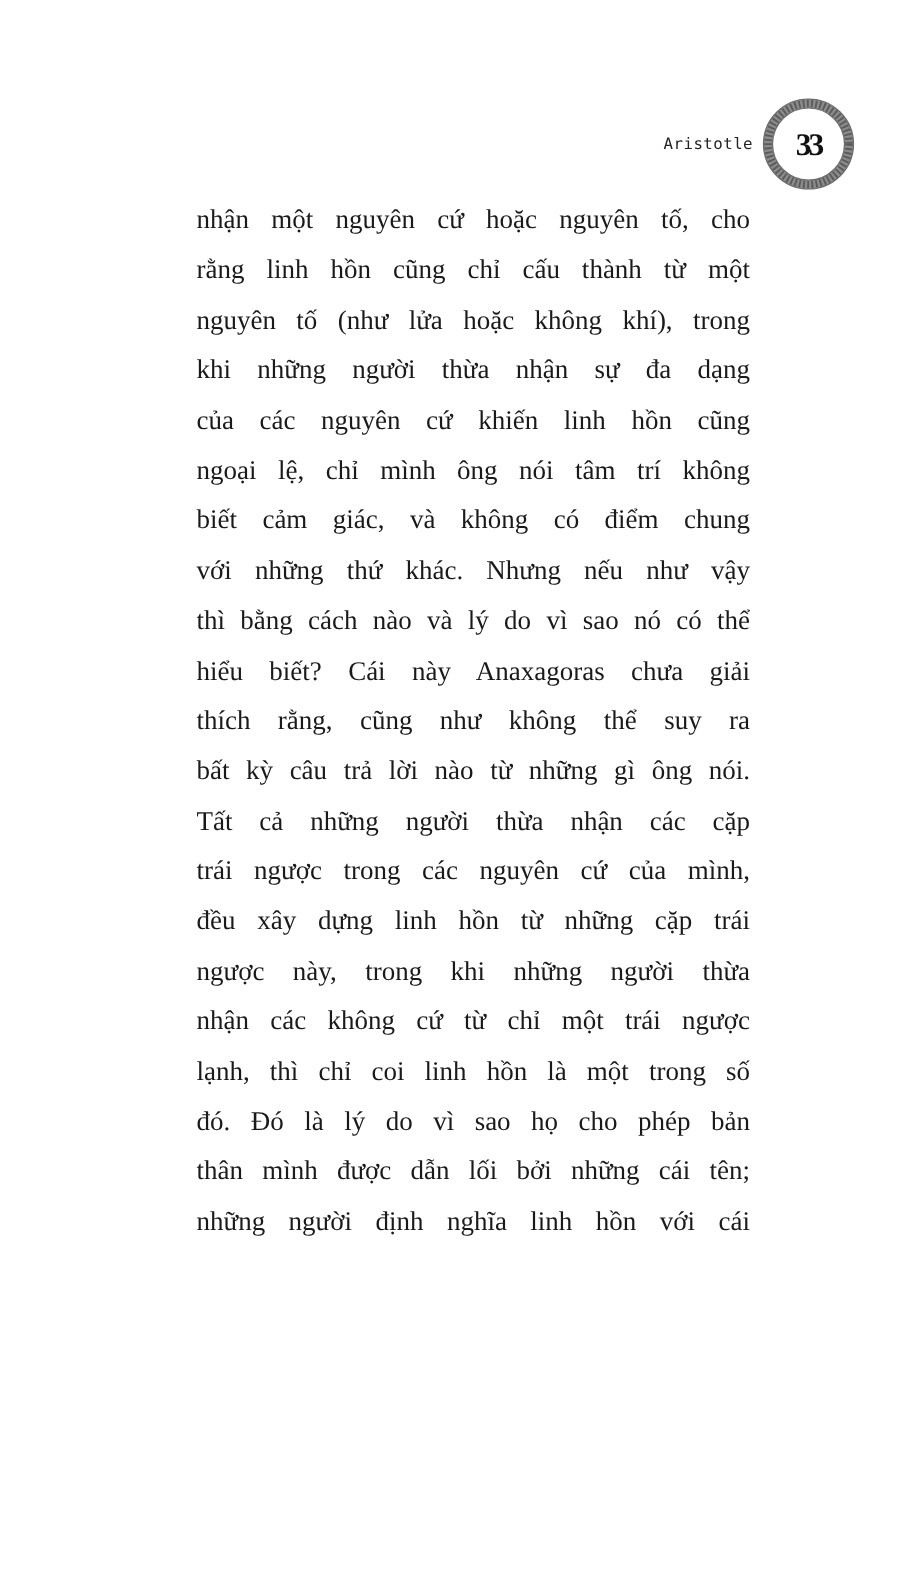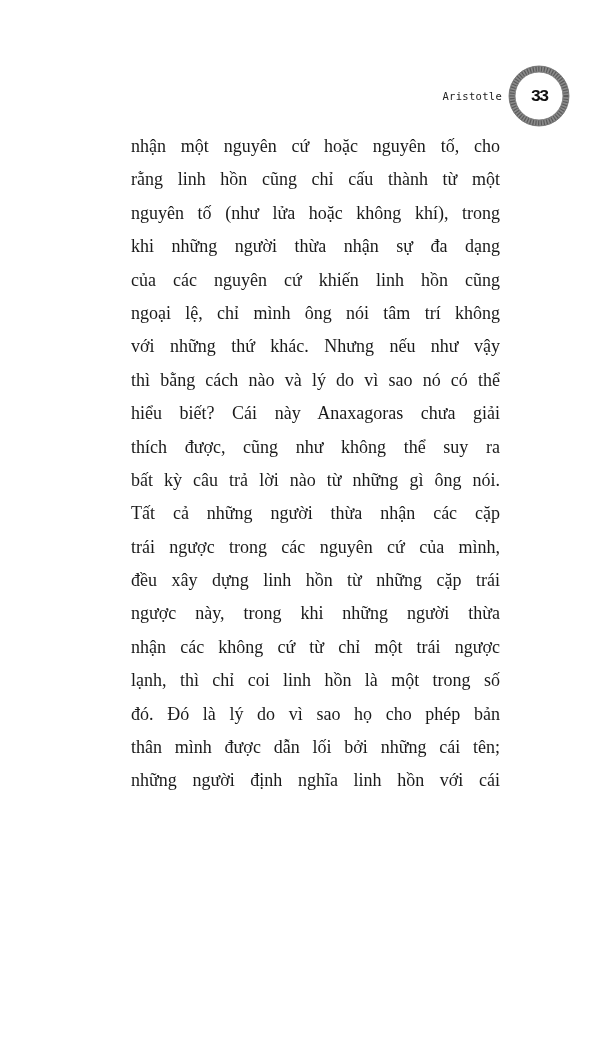--- a/index.html
+++ b/index.html
@@ -39,22 +39,22 @@
       left: 0; top: 0;
     }
     .page-number {
       position: absolute;
       left: 0; top: 0;
       width: 62px;
       height: 62px;
       display: flex;
       align-items: center;
       justify-content: center;
-      font-family: Liberation Mono, monospace;
-      font-size: 17px;
+      font-family: Liberation Serif, serif;
+      font-size: 21px;
       font-weight: bold;
       color: #111;
       letter-spacing: -2px;
     }
     .body-text {
       position: absolute;
       left: 131px;
       top: 130px;
       width: 369px;
       font-family: "Liberation Serif", "DejaVu Serif", serif;
@@ -89,24 +89,25 @@
   </div>
 </div>
 
 <div class="body-text">
   <span class="line">nhận một nguyên cứ hoặc nguyên tố, cho</span>
   <span class="line">rằng linh hồn cũng chỉ cấu thành từ một</span>
   <span class="line">nguyên tố (như lửa hoặc không khí), trong</span>
   <span class="line">khi những người thừa nhận sự đa dạng</span>
   <span class="line">của các nguyên cứ khiến linh hồn cũng</span>
   <span class="line">ngoại lệ, chỉ mình ông nói tâm trí không</span>
+  <span class="line">biết cảm giác, và không có điểm chung</span>
   <span class="line">với những thứ khác. Nhưng nếu như vậy</span>
   <span class="line">thì bằng cách nào và lý do vì sao nó có thể</span>
   <span class="line">hiểu biết? Cái này Anaxagoras chưa giải</span>
-  <span class="line">thích được, cũng như không thể suy ra</span>
+  <span class="line">thích rằng, cũng như không thể suy ra</span>
   <span class="line">bất kỳ câu trả lời nào từ những gì ông nói.</span>
   <span class="line">Tất cả những người thừa nhận các cặp</span>
   <span class="line">trái ngược trong các nguyên cứ của mình,</span>
   <span class="line">đều xây dựng linh hồn từ những cặp trái</span>
   <span class="line">ngược này, trong khi những người thừa</span>
   <span class="line">nhận các không cứ từ chỉ một trái ngược</span>
   <span class="line">lạnh, thì chỉ coi linh hồn là một trong số</span>
   <span class="line">đó. Đó là lý do vì sao họ cho phép bản</span>
   <span class="line">thân mình được dẫn lối bởi những cái tên;</span>
   <span class="line last">những người định nghĩa linh hồn với cái</span>

